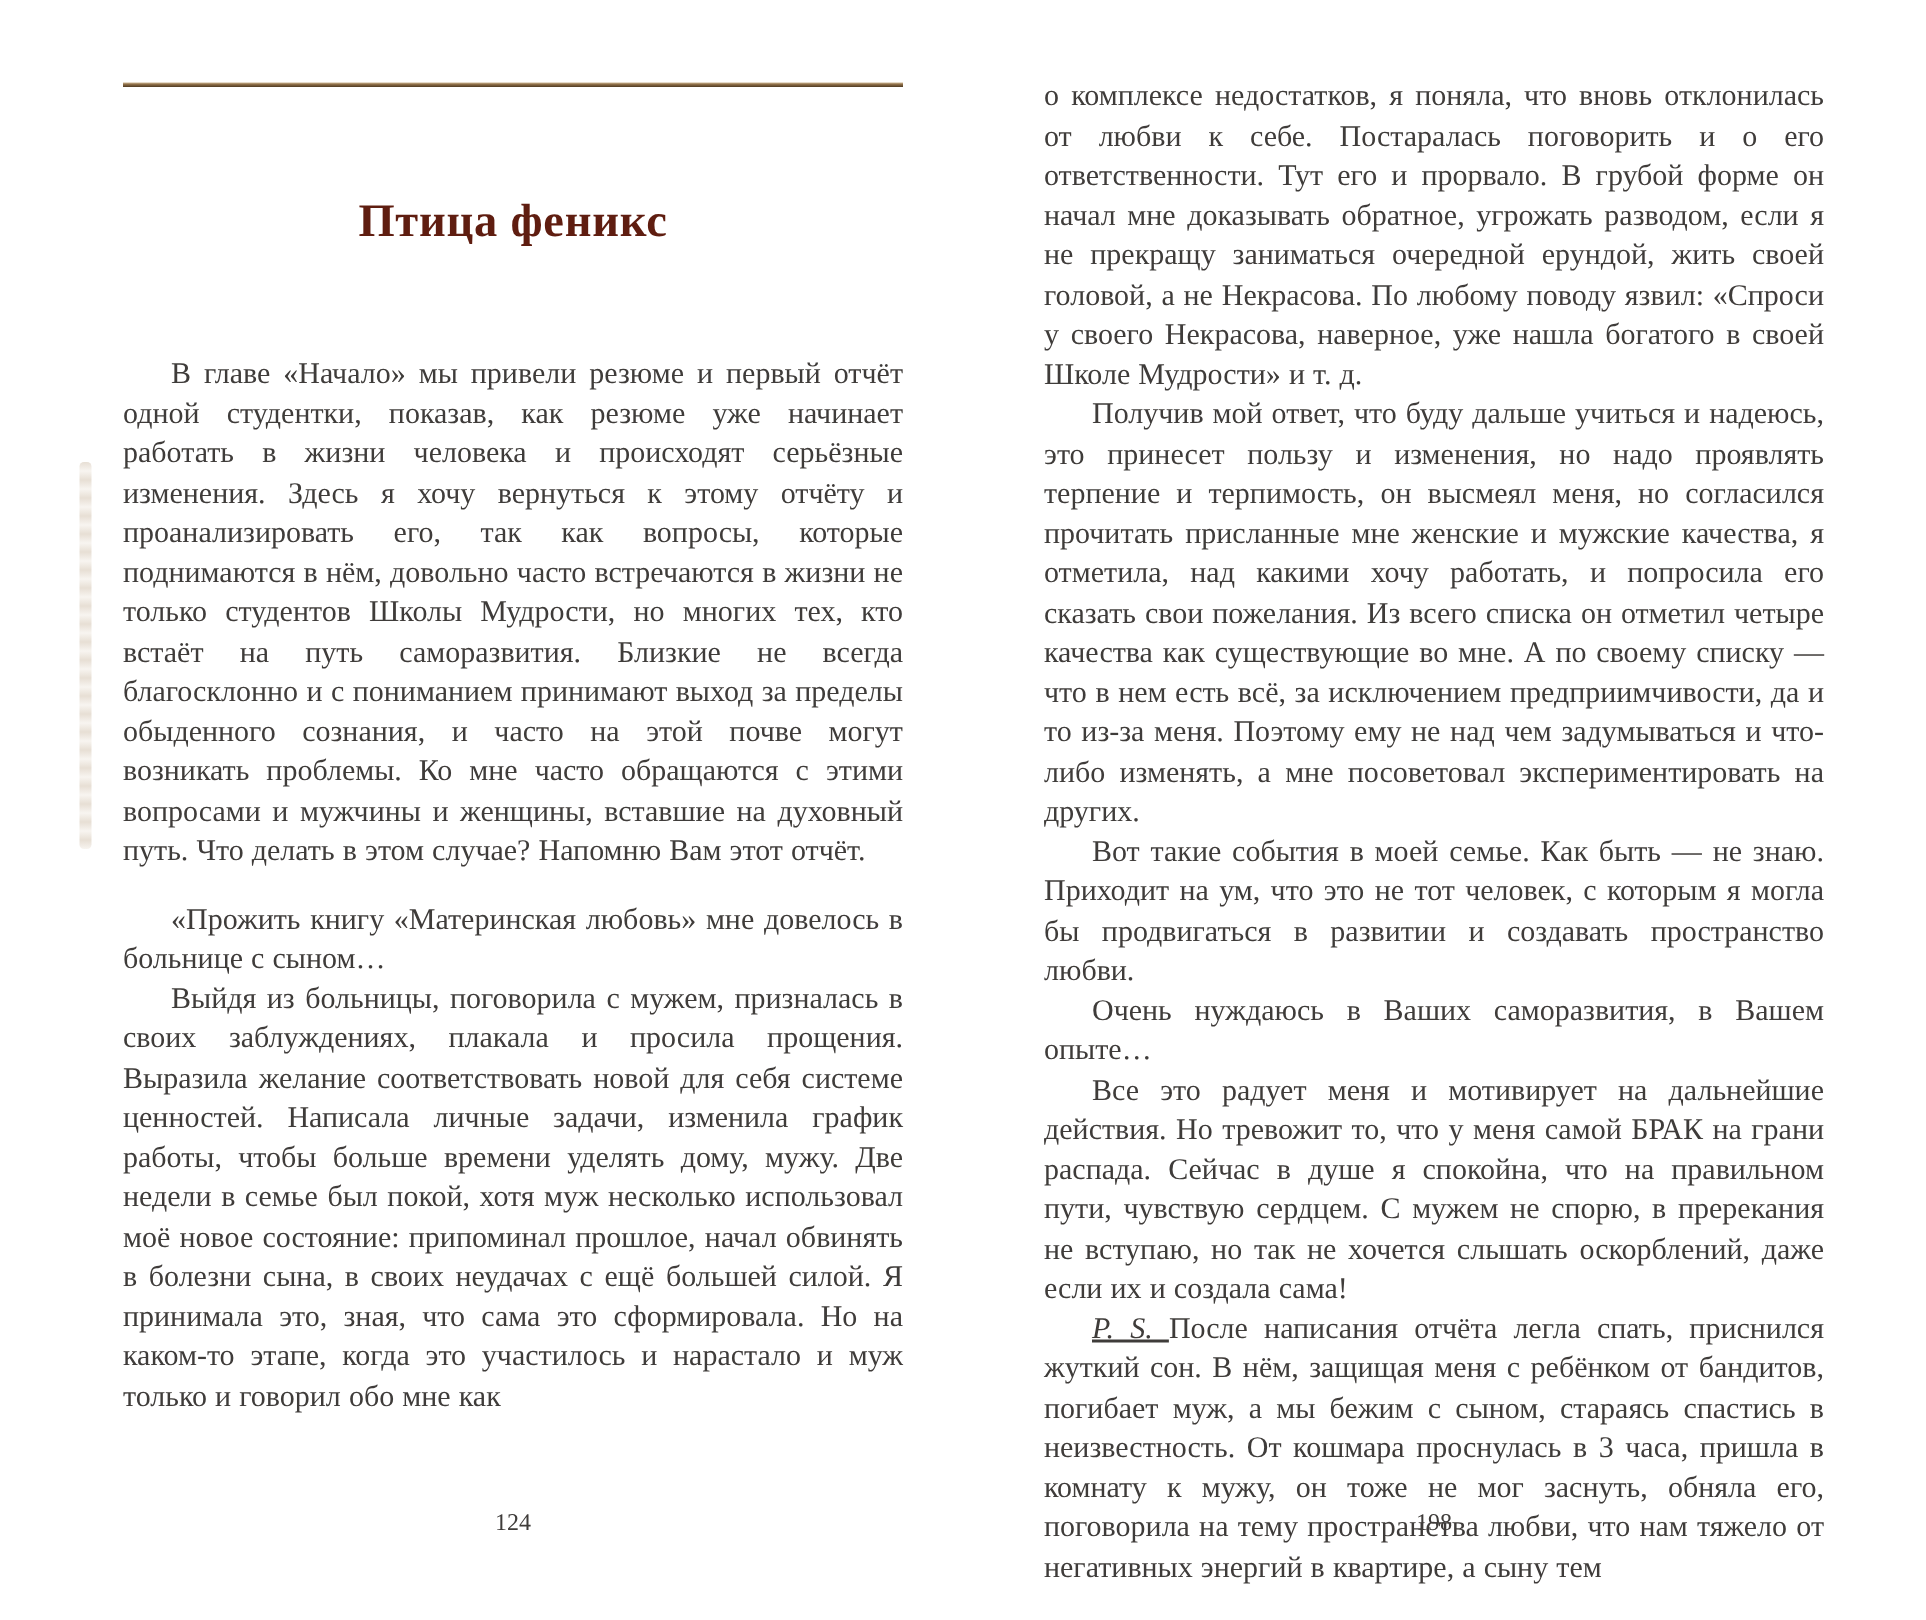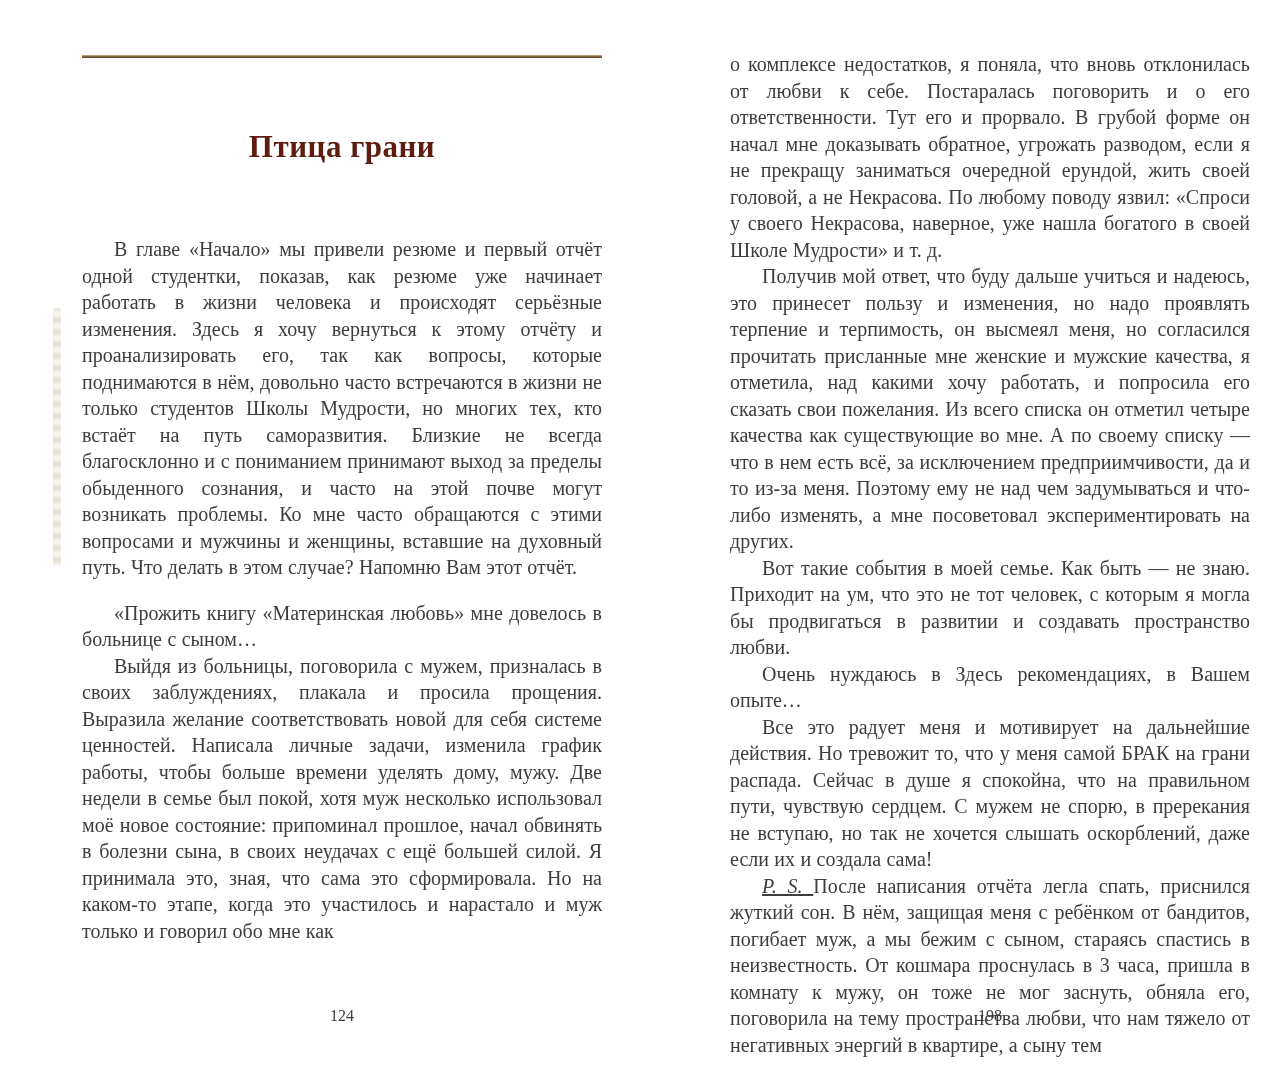--- a/index.html
+++ b/index.html
@@ -19,21 +19,21 @@
     color: var(--text);
     position: relative;
     overflow: hidden;
   }
   .page {
     position: absolute;
     top: 0;
     height: 1080px;
   }
   .page.left  { left: 82px;  width: 520px; }
-  .page.right { left: 730px; width: 520px; }
+  .page.right { left: 696px; width: 520px; }
 
   .top-rule {
     margin-top: 55px;
     height: 3px;
     background: linear-gradient(to bottom, #cdb693 0%, #8a6b45 45%, #4f3a22 100%);
   }
 
   .chapter-title {
     margin: 72px 0 0 0;
     text-align: center;
@@ -85,32 +85,32 @@
     opacity: 0.75;
   }
 </style>
 </head>
 <body>
 
 <div class="binding-mark"></div>
 
 <div class="page left">
   <div class="top-rule"></div>
-  <h1 class="chapter-title">Птица грани</h1>
+  <h1 class="chapter-title">Птица феникс</h1>
   <div class="text-block" id="left-text">
       <p class="para">В главе «Начало» мы привели резюме и первый отчёт одной студентки, показав, как резюме уже начинает работать в жизни человека и происходят серьёзные изменения. Здесь я хочу вернуться к этому отчёту и проанализировать его, так как вопросы, которые поднимаются в нём, довольно часто встречаются в жизни не только студентов Школы Мудрости, но многих тех, кто встаёт на путь саморазвития. Близкие не всегда благосклонно и с пониманием принимают выход за пределы обыденного сознания, и часто на этой почве могут возникать проблемы. Ко мне часто обращаются с этими вопросами и мужчины и женщины, вставшие на духовный путь. Что делать в этом случае? Напомню Вам этот отчёт.</p>
       <p class="para space-before">«Прожить книгу «Материнская любовь» мне довелось в больнице с сыном…</p>
       <p class="para">Выйдя из больницы, поговорила с мужем, призналась в своих заблуждениях, плакала и просила прощения. Выразила желание соответствовать новой для себя системе ценностей. Написала личные задачи, изменила график работы, чтобы больше времени уделять дому, мужу. Две недели в семье был покой, хотя муж несколько использовал моё новое состояние: припоминал прошлое, начал обвинять в болезни сына, в своих неудачах с ещё большей силой. Я принимала это, зная, что сама это сформировала. Но на каком-то этапе, когда это участилось и нарастало и муж только и говорил обо мне как</p>
     </div>
   <div class="page-number">124</div>
 </div>
 
 <div class="page right">
   <div class="text-block" id="right-text">
       <p class="para no-indent">о комплексе недостатков, я поняла, что вновь отклонилась от любви к себе. Постаралась поговорить и о его ответственности. Тут его и прорвало. В грубой форме он начал мне доказывать обратное, угрожать разводом, если я не прекращу заниматься очередной ерундой, жить своей головой, а не Некрасова. По любому поводу язвил: «Спроси у своего Некрасова, наверное, уже нашла богатого в своей Школе Мудрости» и т. д.</p>
       <p class="para">Получив мой ответ, что буду дальше учиться и надеюсь, это принесет пользу и изменения, но надо проявлять терпение и терпимость, он высмеял меня, но согласился прочитать присланные мне женские и мужские качества, я отметила, над какими хочу работать, и попросила его сказать свои пожелания. Из всего списка он отметил четыре качества как существующие во мне. А по своему списку — что в нем есть всё, за исключением предприимчивости, да и то из-за меня. Поэтому ему не над чем задумываться и что-либо изменять, а мне посоветовал экспериментировать на других.</p>
       <p class="para">Вот такие события в моей семье. Как быть — не знаю. Приходит на ум, что это не тот человек, с которым я могла бы продвигаться в развитии и создавать пространство любви.</p>
-      <p class="para">Очень нуждаюсь в Здесь рекомендациях, в Вашем опыте…</p>
+      <p class="para">Очень нуждаюсь в Ваших саморазвития, в Вашем опыте…</p>
       <p class="para">Все это радует меня и мотивирует на дальнейшие действия. Но тревожит то, что у меня самой БРАК на грани распада. Сейчас в душе я спокойна, что на правильном пути, чувствую сердцем. С мужем не спорю, в пререкания не вступаю, но так не хочется слышать оскорблений, даже если их и создала сама!</p>
       <p class="para"><i>P. S. </i>После написания отчёта легла спать, приснился жуткий сон. В нём, защищая меня с ребёнком от бандитов, погибает муж, а мы бежим с сыном, стараясь спастись в неизвестность. От кошмара проснулась в 3 часа, пришла в комнату к мужу, он тоже не мог заснуть, обняла его, поговорила на тему пространства любви, что нам тяжело от негативных энергий в квартире, а сыну тем</p>
     </div>
   <div class="page-number">198</div>
 </div>
 
 </body></html>

